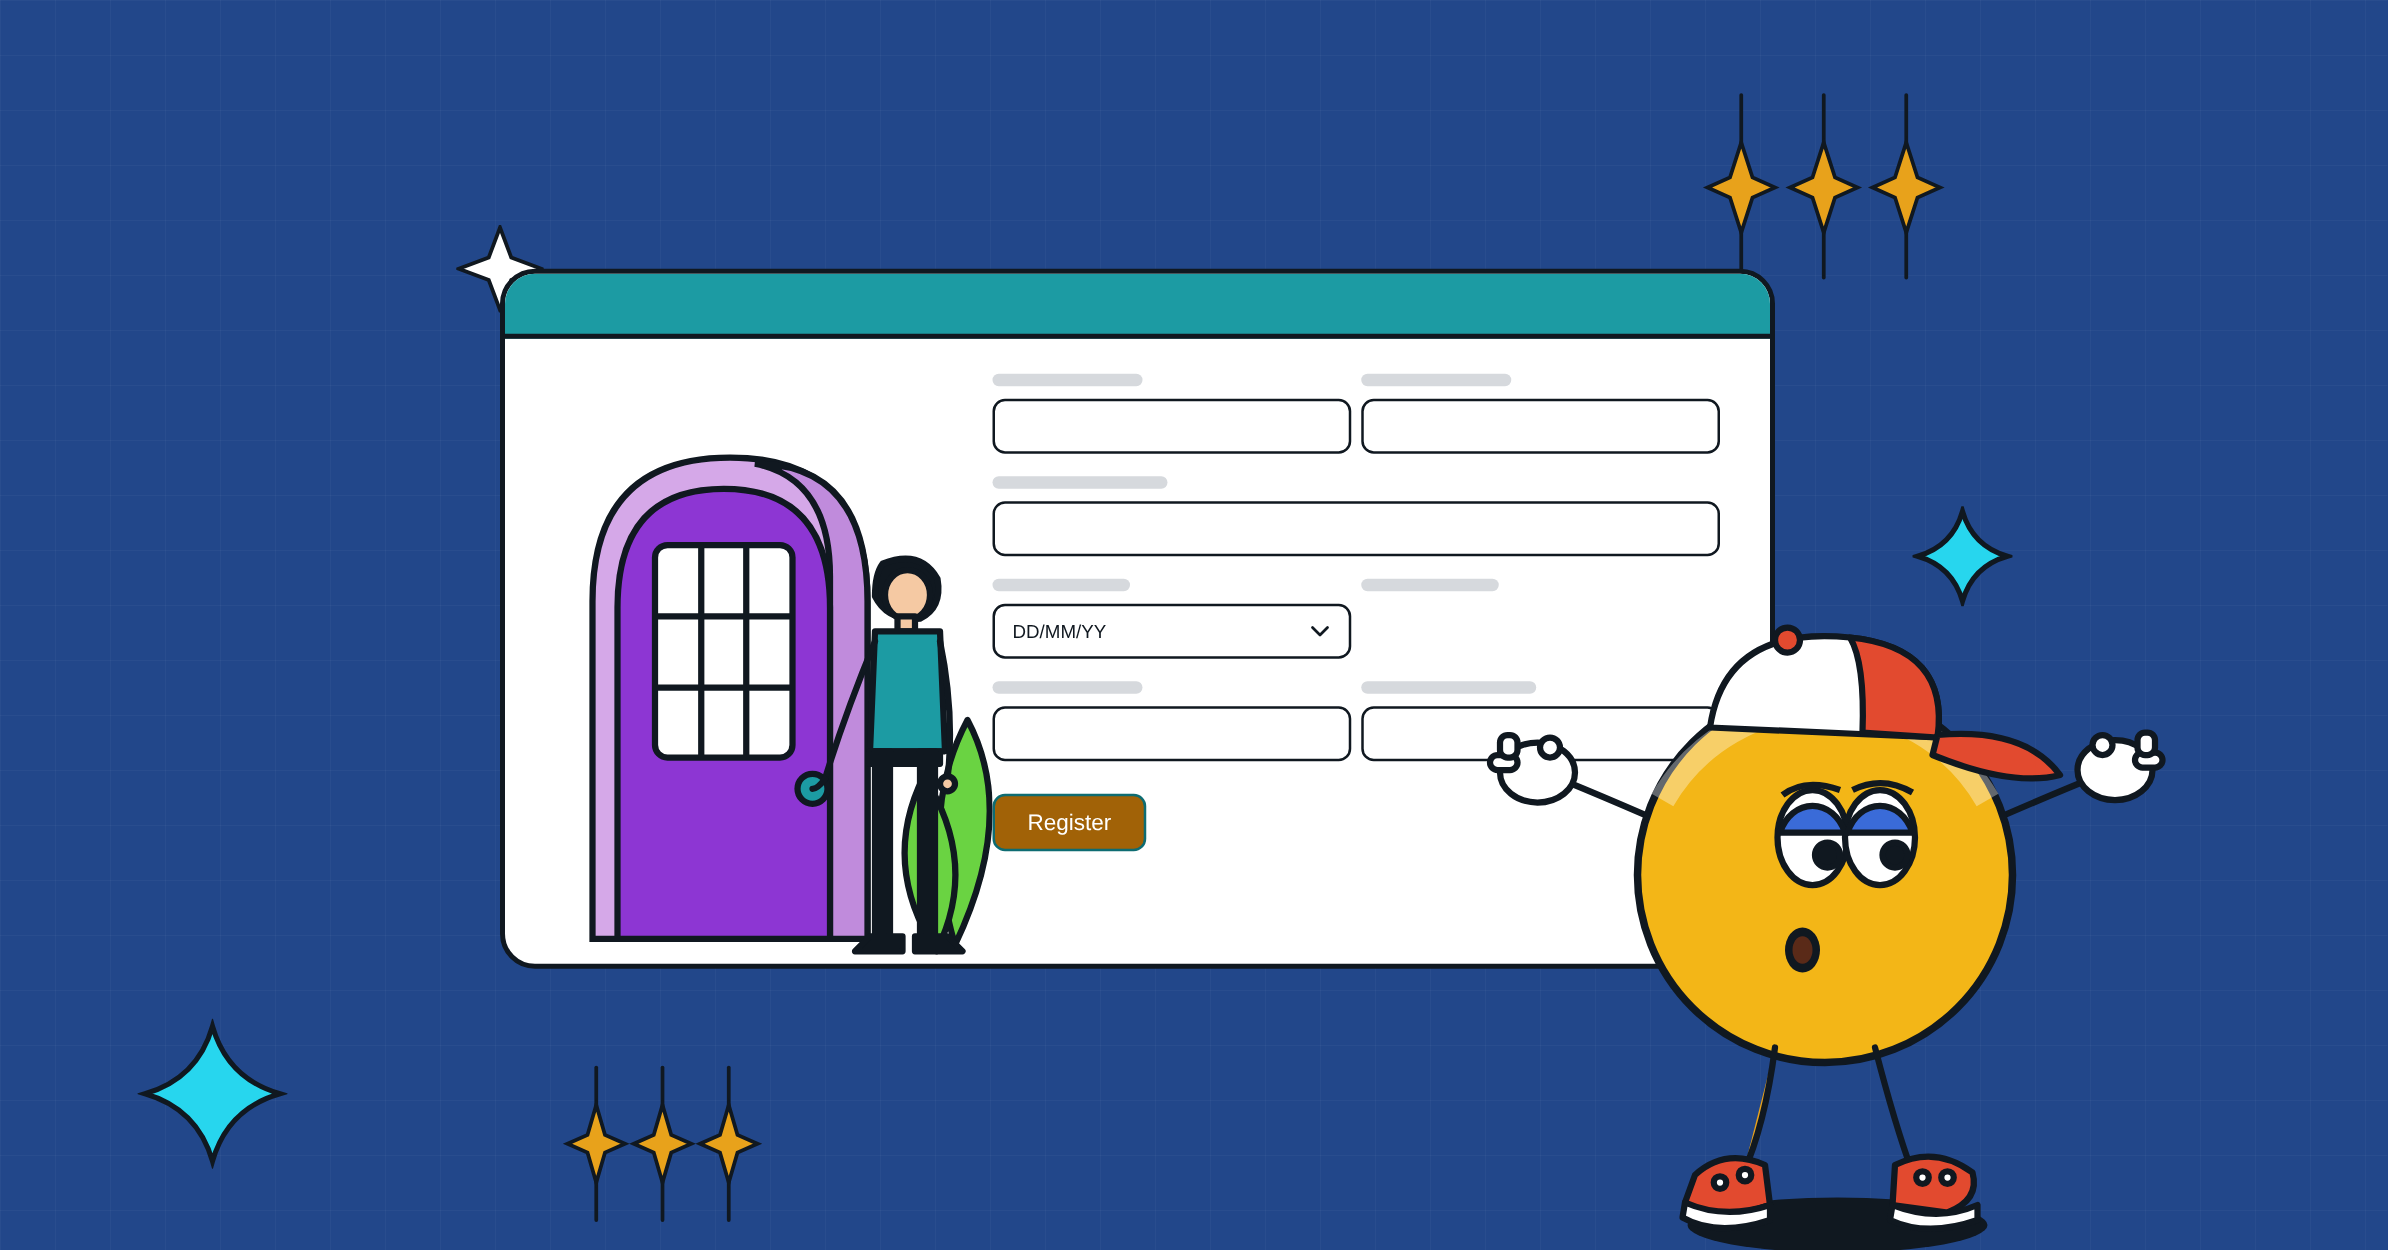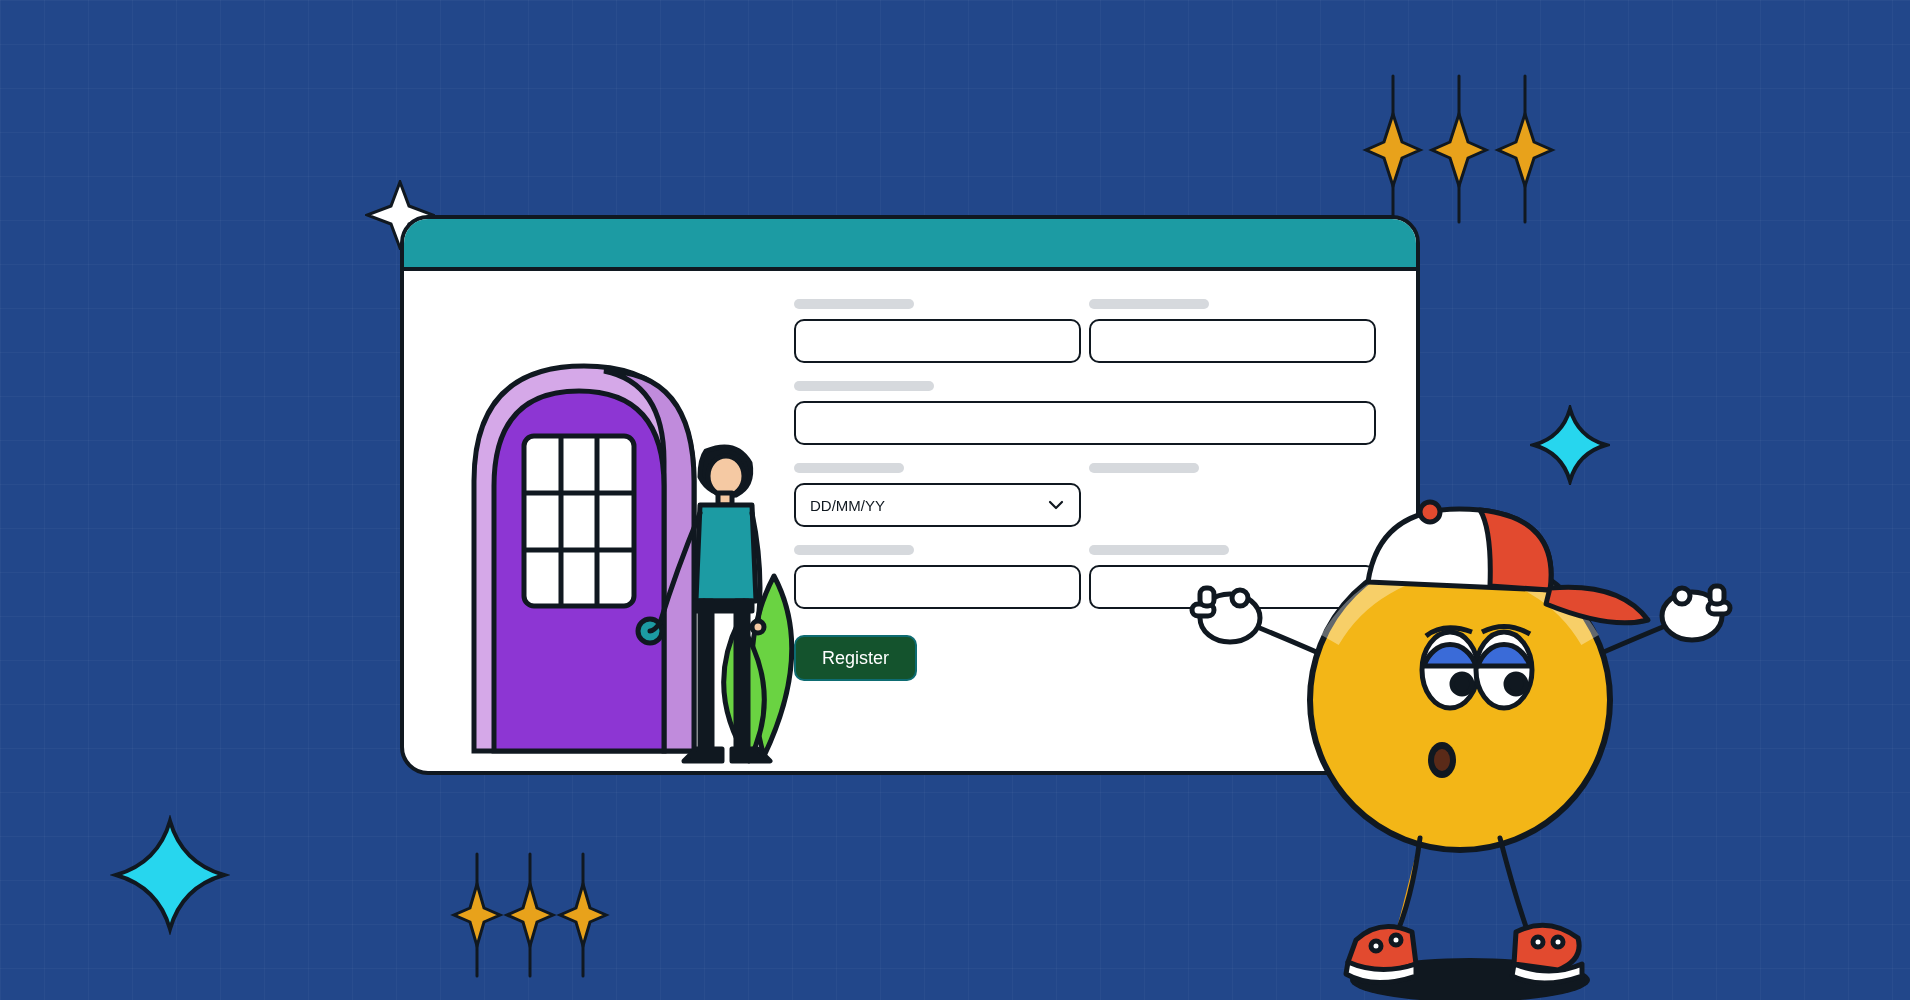--- a/index.html
+++ b/index.html
@@ -43,21 +43,21 @@
     border: 2px solid #101820; border-radius: 10px;
     background: #fff;
     font-size: 15px; color: #101820;
     padding: 0 14px;
     display: flex; align-items: center; justify-content: space-between;
     gap: 10px;
   }
   .input span { pointer-events: none; }
   .btn {
     height: 46px; padding: 0 26px;
-    background: #14532d; color: #fff;
+    background: #a16207; color: #fff;
     border: 2px solid #0e6c72; border-radius: 10px;
     font-size: 18px; font-weight: 500;
     display: inline-flex; align-items: center; justify-content: center;
     cursor: pointer;
     margin-top: 8px;
   }
 
   
   .dec { position: absolute; }
   .star4-white { left: 365px; top: 180px; }

